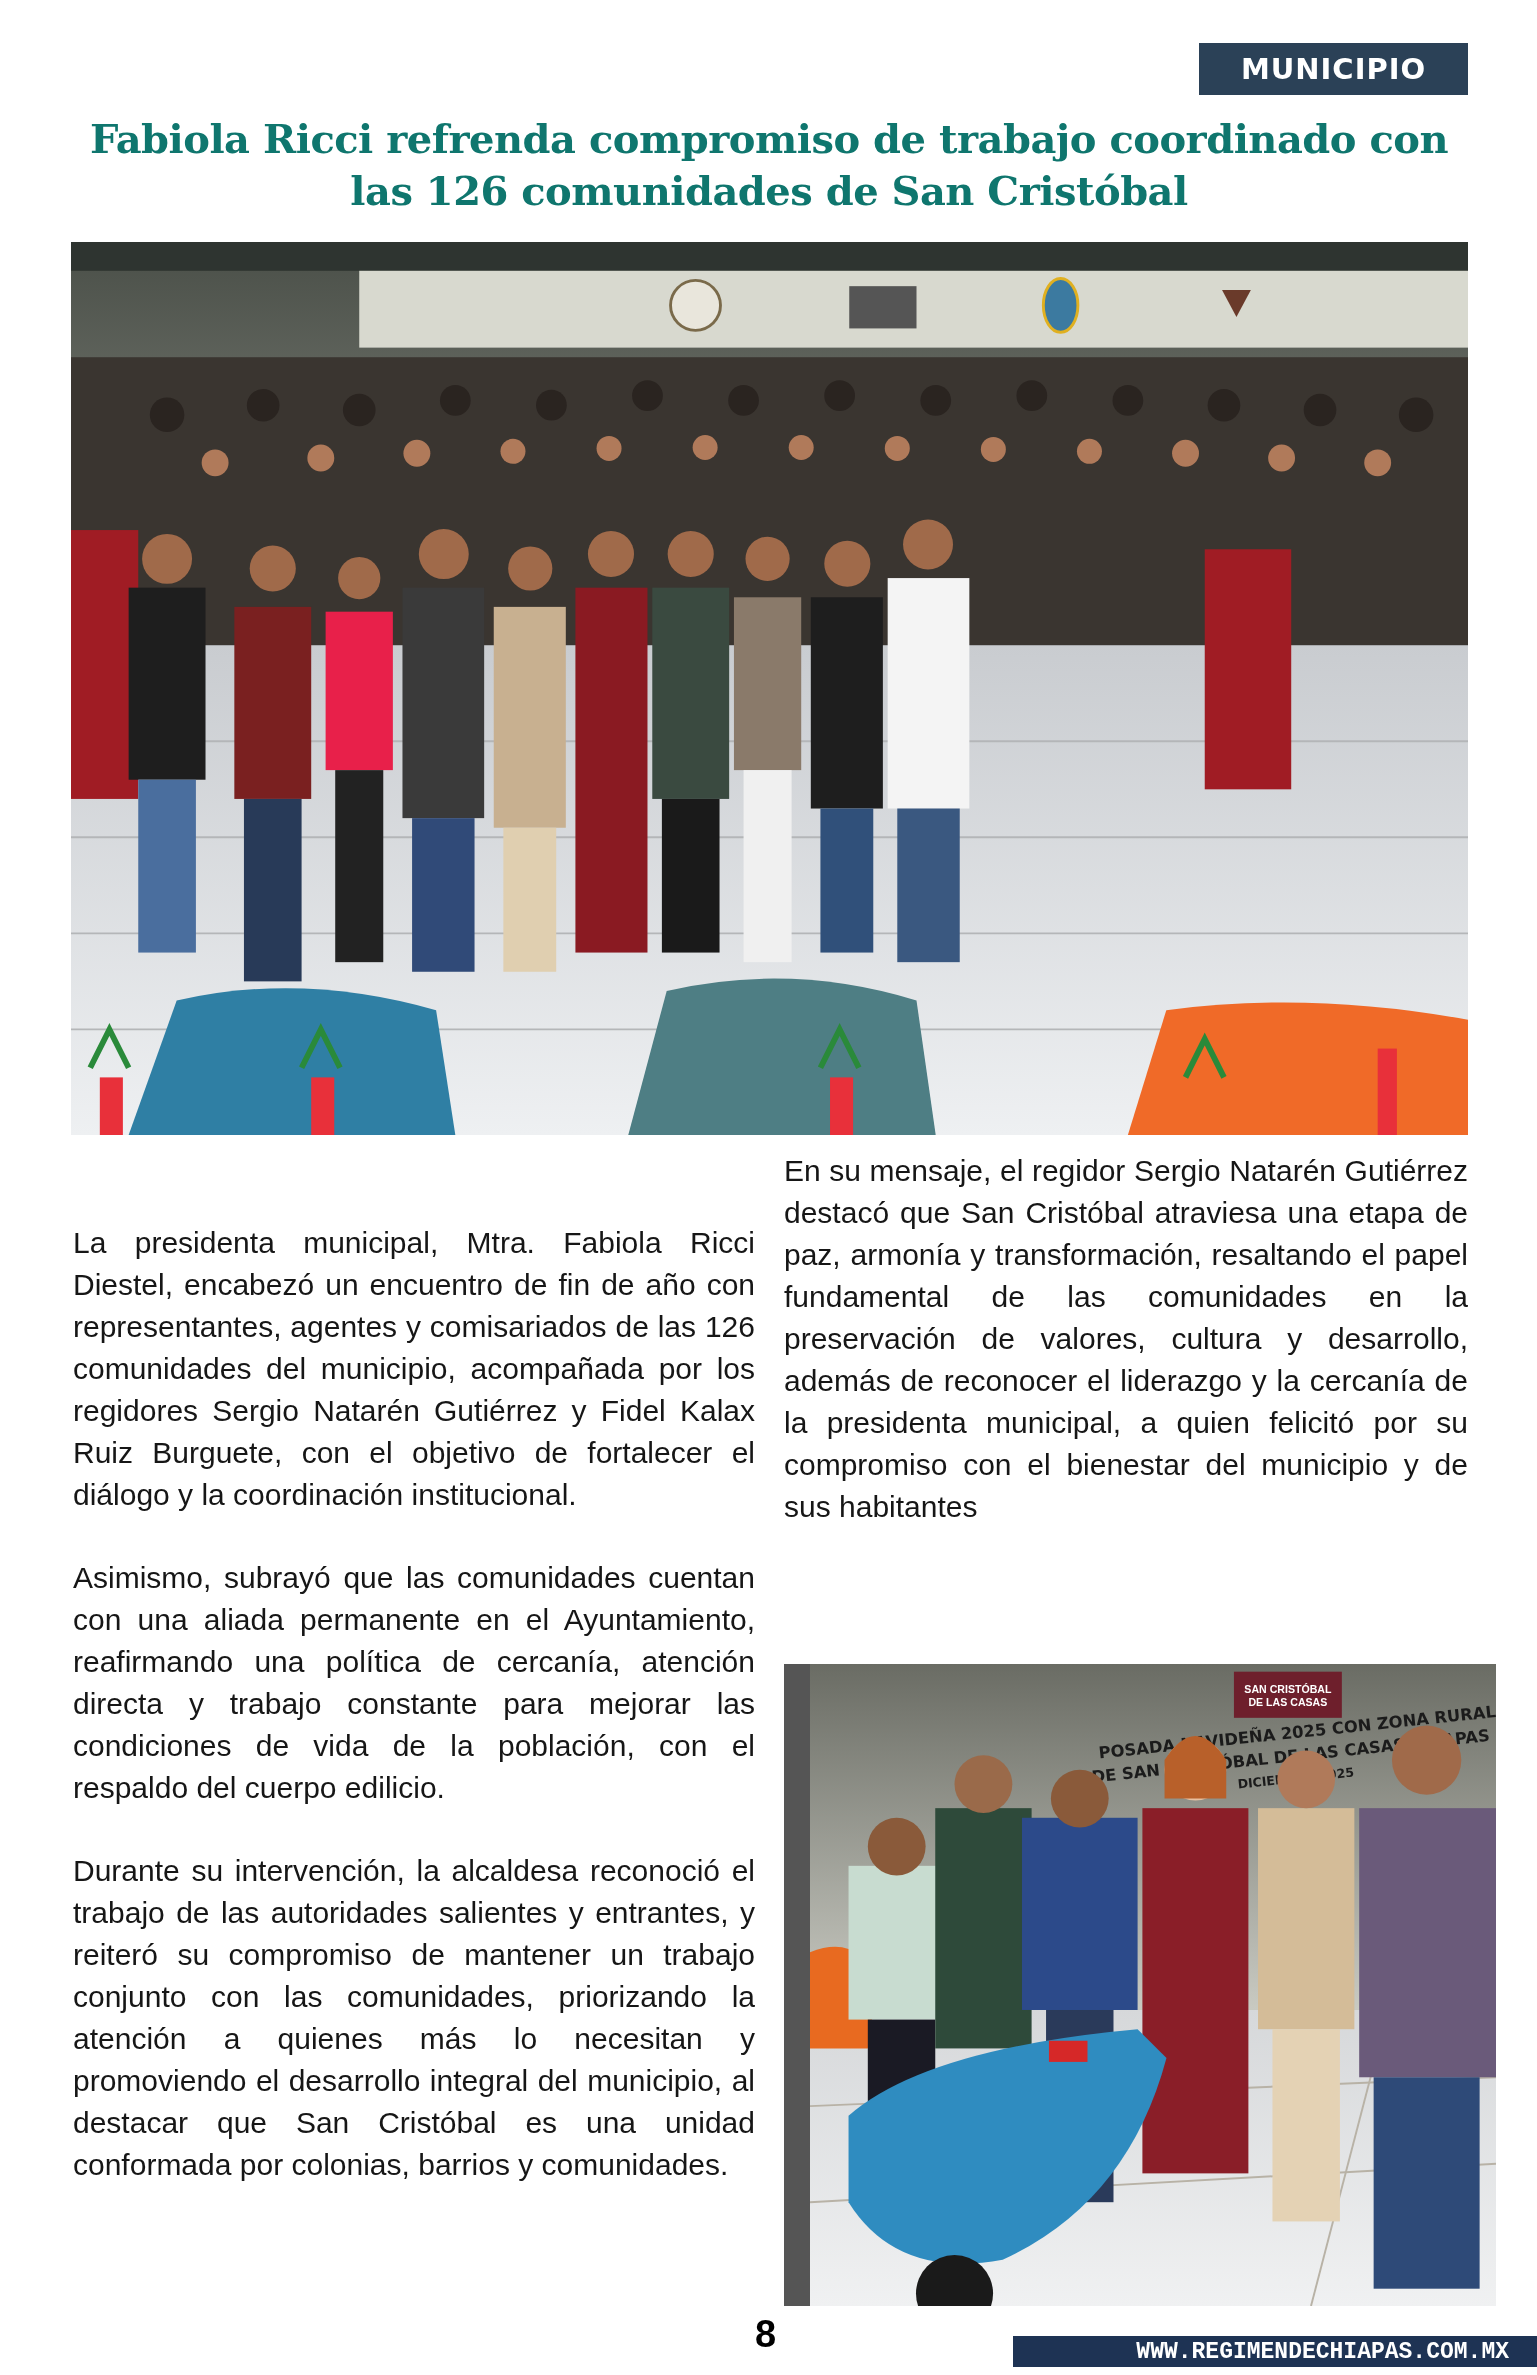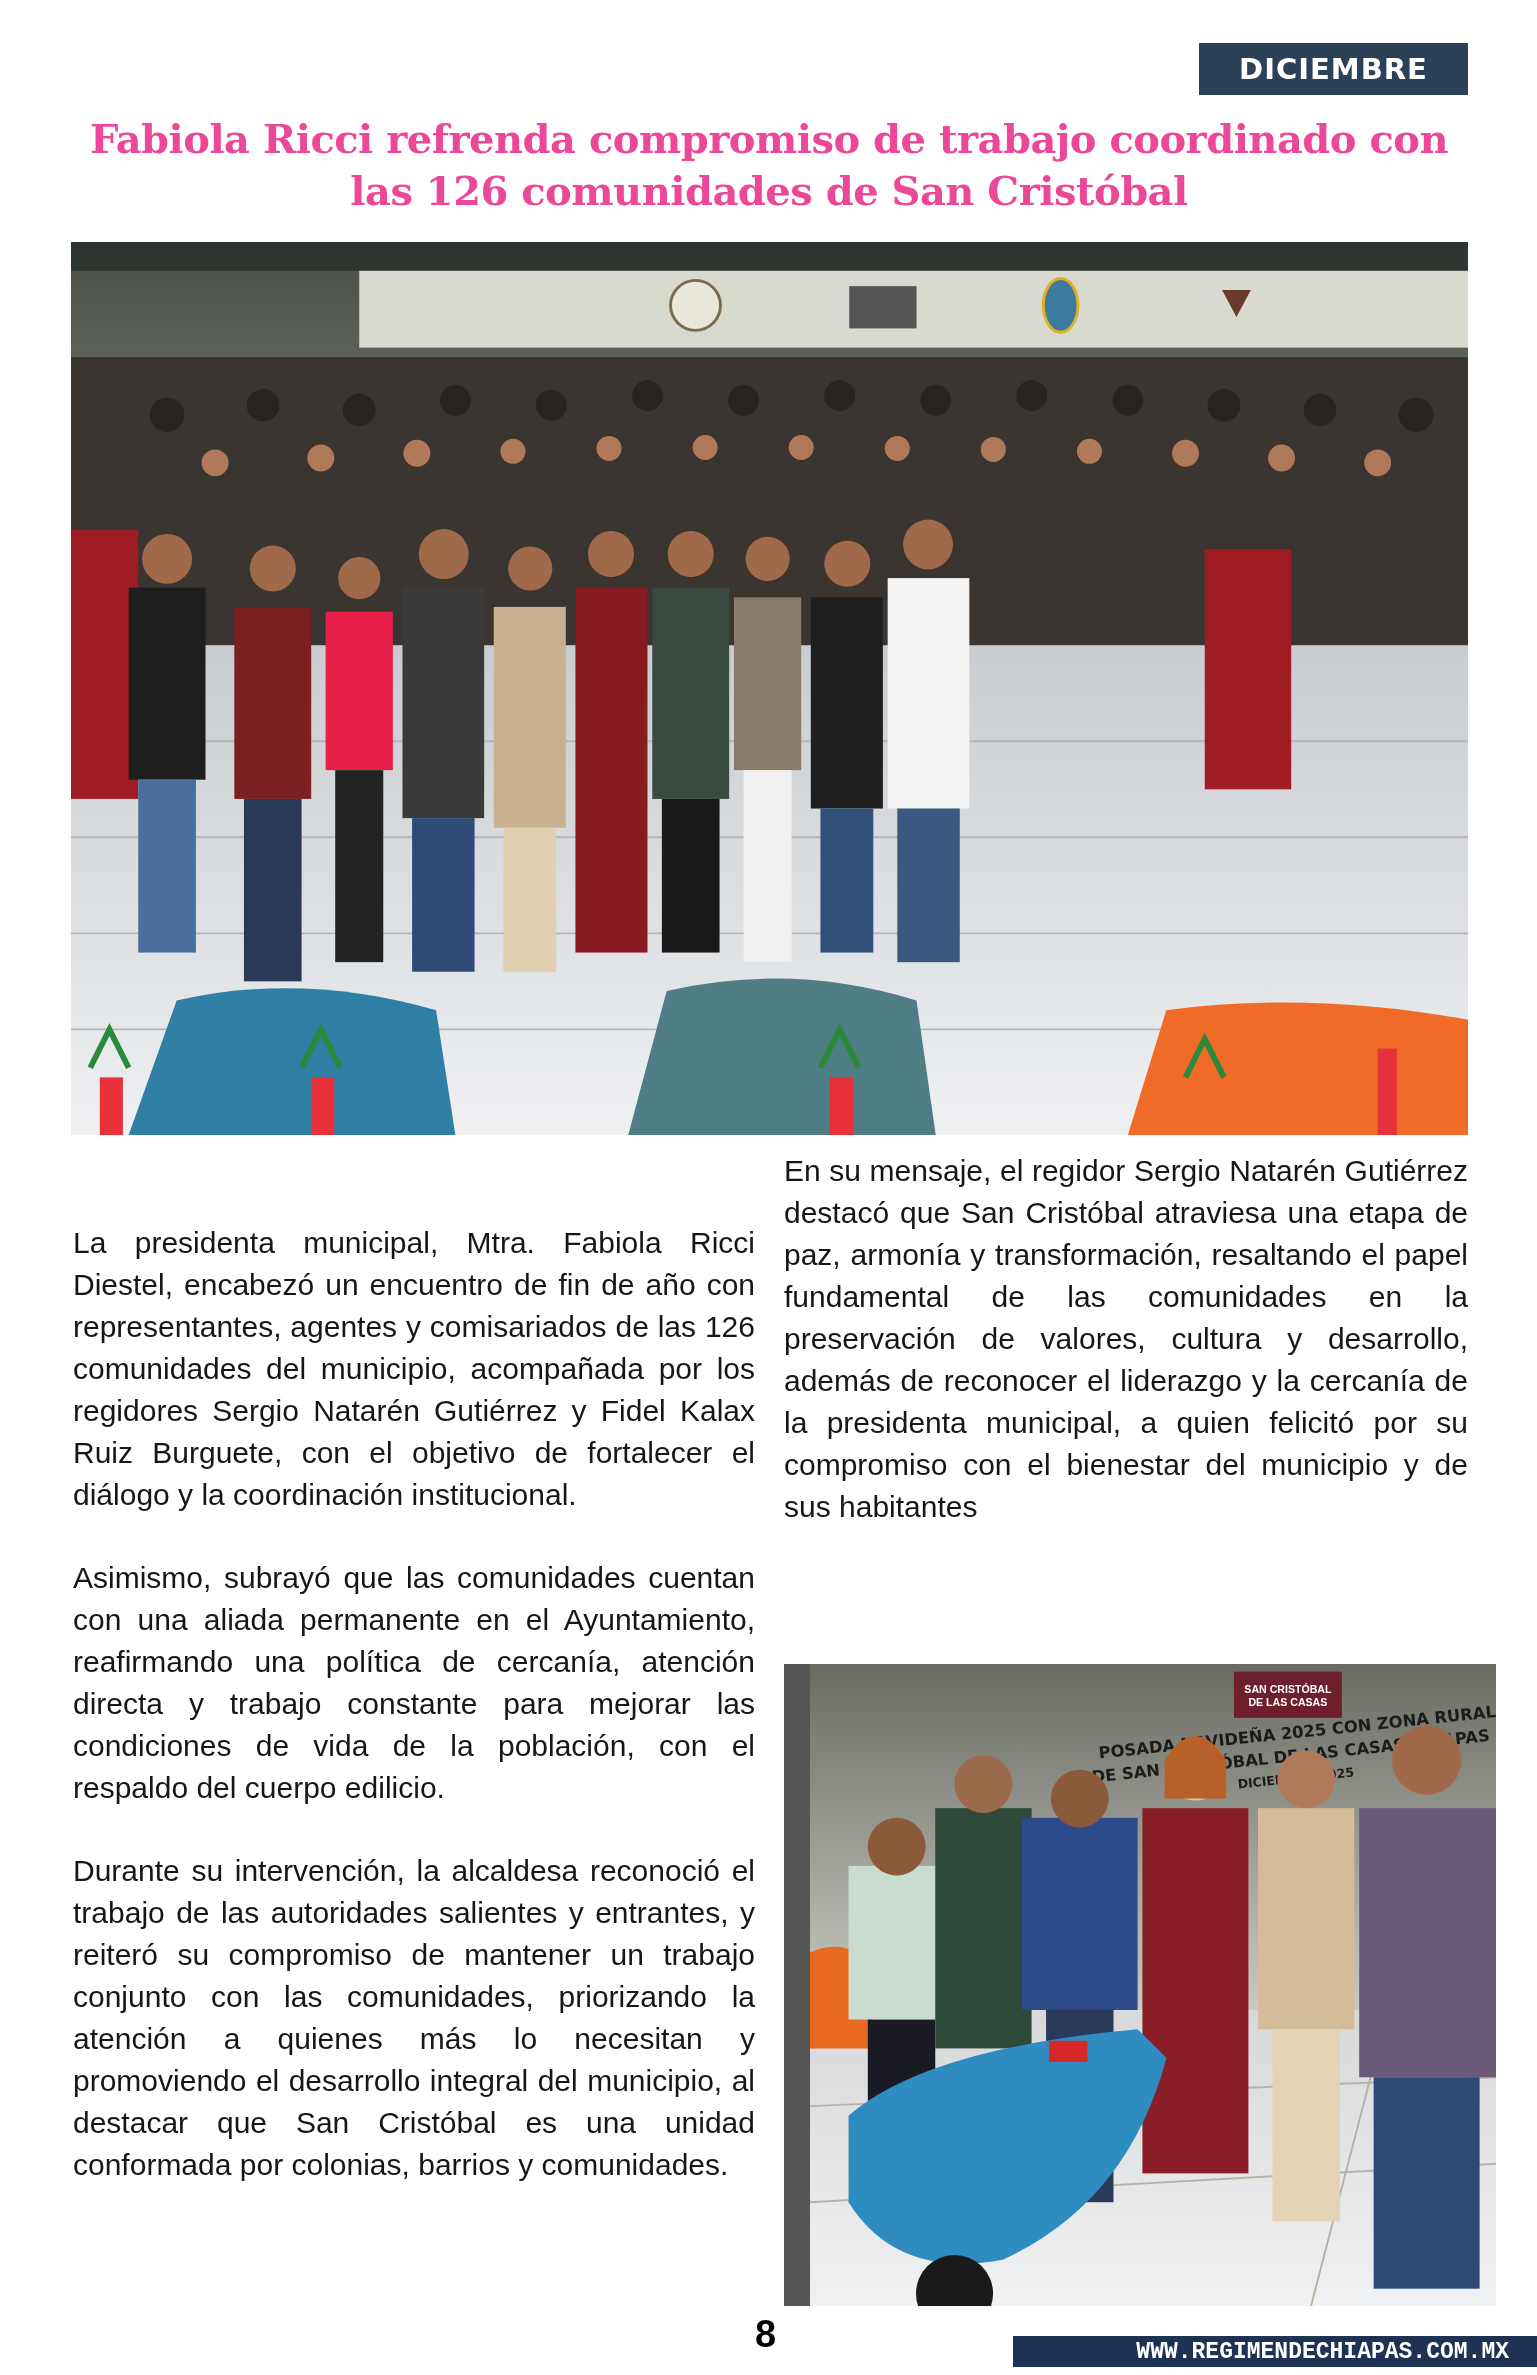--- a/index.html
+++ b/index.html
@@ -8,21 +8,21 @@
 
   .section-tag {
     position: absolute; left: 1199px; top: 43px; width: 269px; height: 52px;
     background: #2b4157; color: #fff; display: flex; align-items: center; justify-content: center;
     font-family: "DejaVu Sans", sans-serif; font-weight: bold; font-size: 29px; letter-spacing: 1px;
   }
 
   .headline {
     position: absolute; left: 58px; top: 113px; width: 1422px; text-align: center;
     font-family: "DejaVu Serif", serif; font-weight: bold; font-size: 40px; line-height: 52px;
-    color: #ec4899; letter-spacing: -0.5px;
+    color: #0f766e; letter-spacing: -0.5px;
   }
 
   .photo { position: absolute; overflow: hidden; background: #555; }
   .photo svg { display: block; width: 100%; height: 100%; }
   .photo-main { left: 71px; top: 242px; width: 1397px; height: 893px; }
   .photo-second { left: 784px; top: 1664px; width: 712px; height: 642px; padding-left: 26px; }
 
   .col { position: absolute; font-family: Liberation Sans, sans-serif; font-size: 30px; line-height: 42px;
          color: #161616; text-align: justify; hyphens: manual; }
   .col p { margin-bottom: 41px; }
@@ -35,21 +35,21 @@
   }
   .footer-url {
     position: absolute; left: 1013px; top: 2336px; width: 525px; height: 31px; background: #1e3354;
     color: #fff; display: flex; align-items: center; justify-content: flex-end; padding-right: 29px;
     font-family: Liberation Mono, monospace; font-weight: bold; font-size: 23px; letter-spacing: 0px;
   }
 </style>
 </head>
 <body>
 
-<div class="section-tag">DICIEMBRE</div>
+<div class="section-tag">MUNICIPIO</div>
 
 <h1 class="headline">Fabiola Ricci refrenda compromiso de trabajo coordinado con las 126 comunidades de San Cristóbal</h1>
 
 <div class="photo photo-main">
   <svg viewBox="0 0 1454 930" preserveAspectRatio="none">
     <defs>
       <linearGradient id="floorG" x1="0" y1="0" x2="0" y2="1">
         <stop offset="0" stop-color="#c9ccd0"></stop>
         <stop offset="1" stop-color="#eef0f2"></stop>
       </linearGradient>

